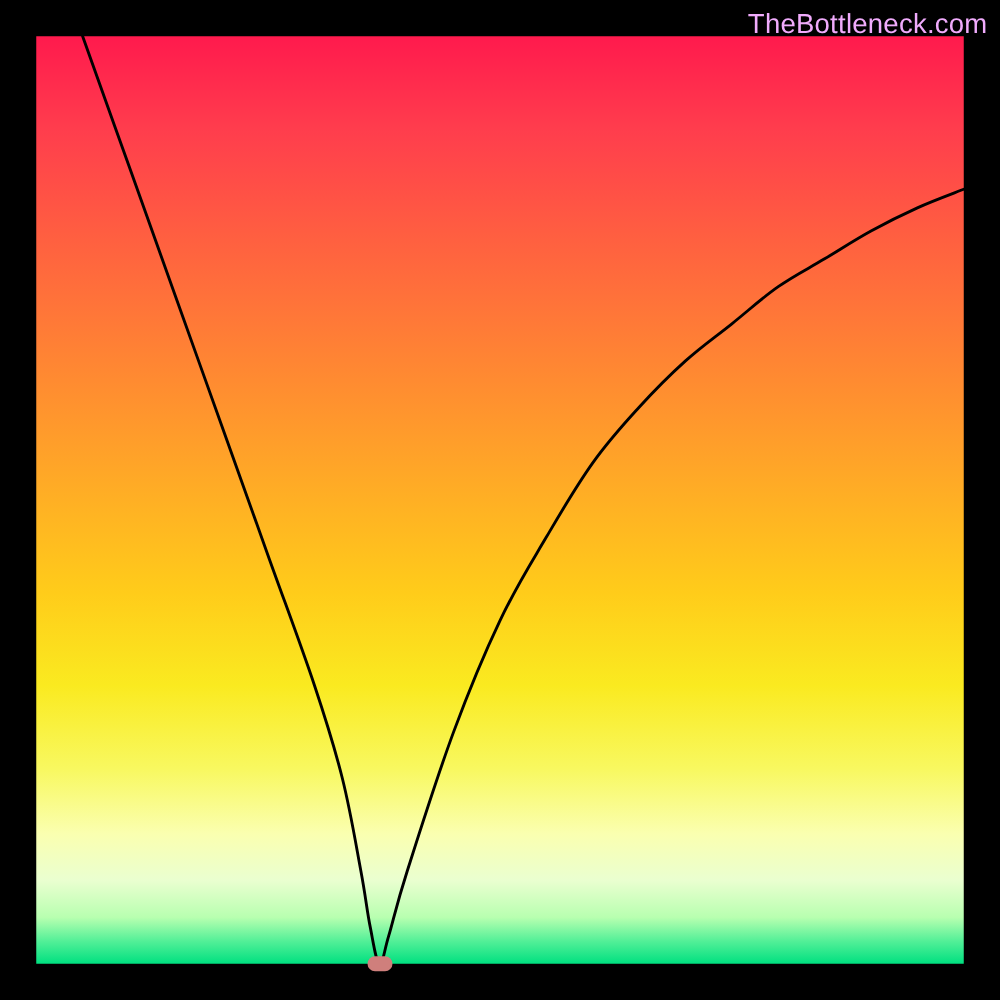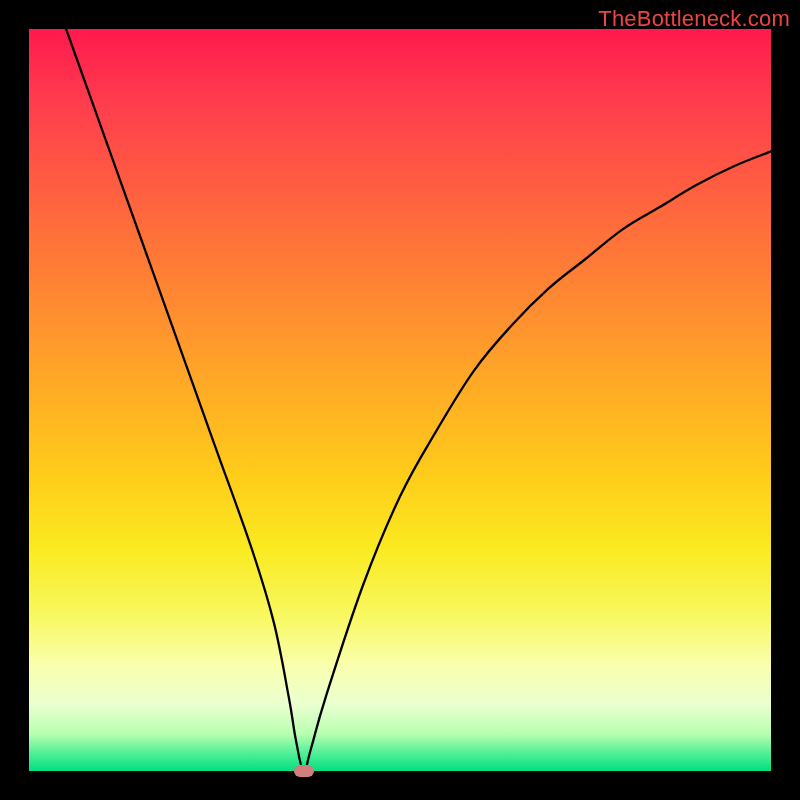--- a/index.html
+++ b/index.html
@@ -51,21 +51,21 @@
     position: absolute;
     width: 20px;
     height: 12px;
     border-radius: 6px;
     transform: translate(-50%, -50%);
   }
   .watermark {
     position: absolute;
     top: 6px;
     right: 10px;
-    color: #ef4444;
+    color: #f0abfc;
     font-size: 22px;
     font-weight: 500;
     letter-spacing: 0.2px;
     white-space: nowrap;
   }
 </style>
 </head>
 <body>
 
 <div class="frame">

